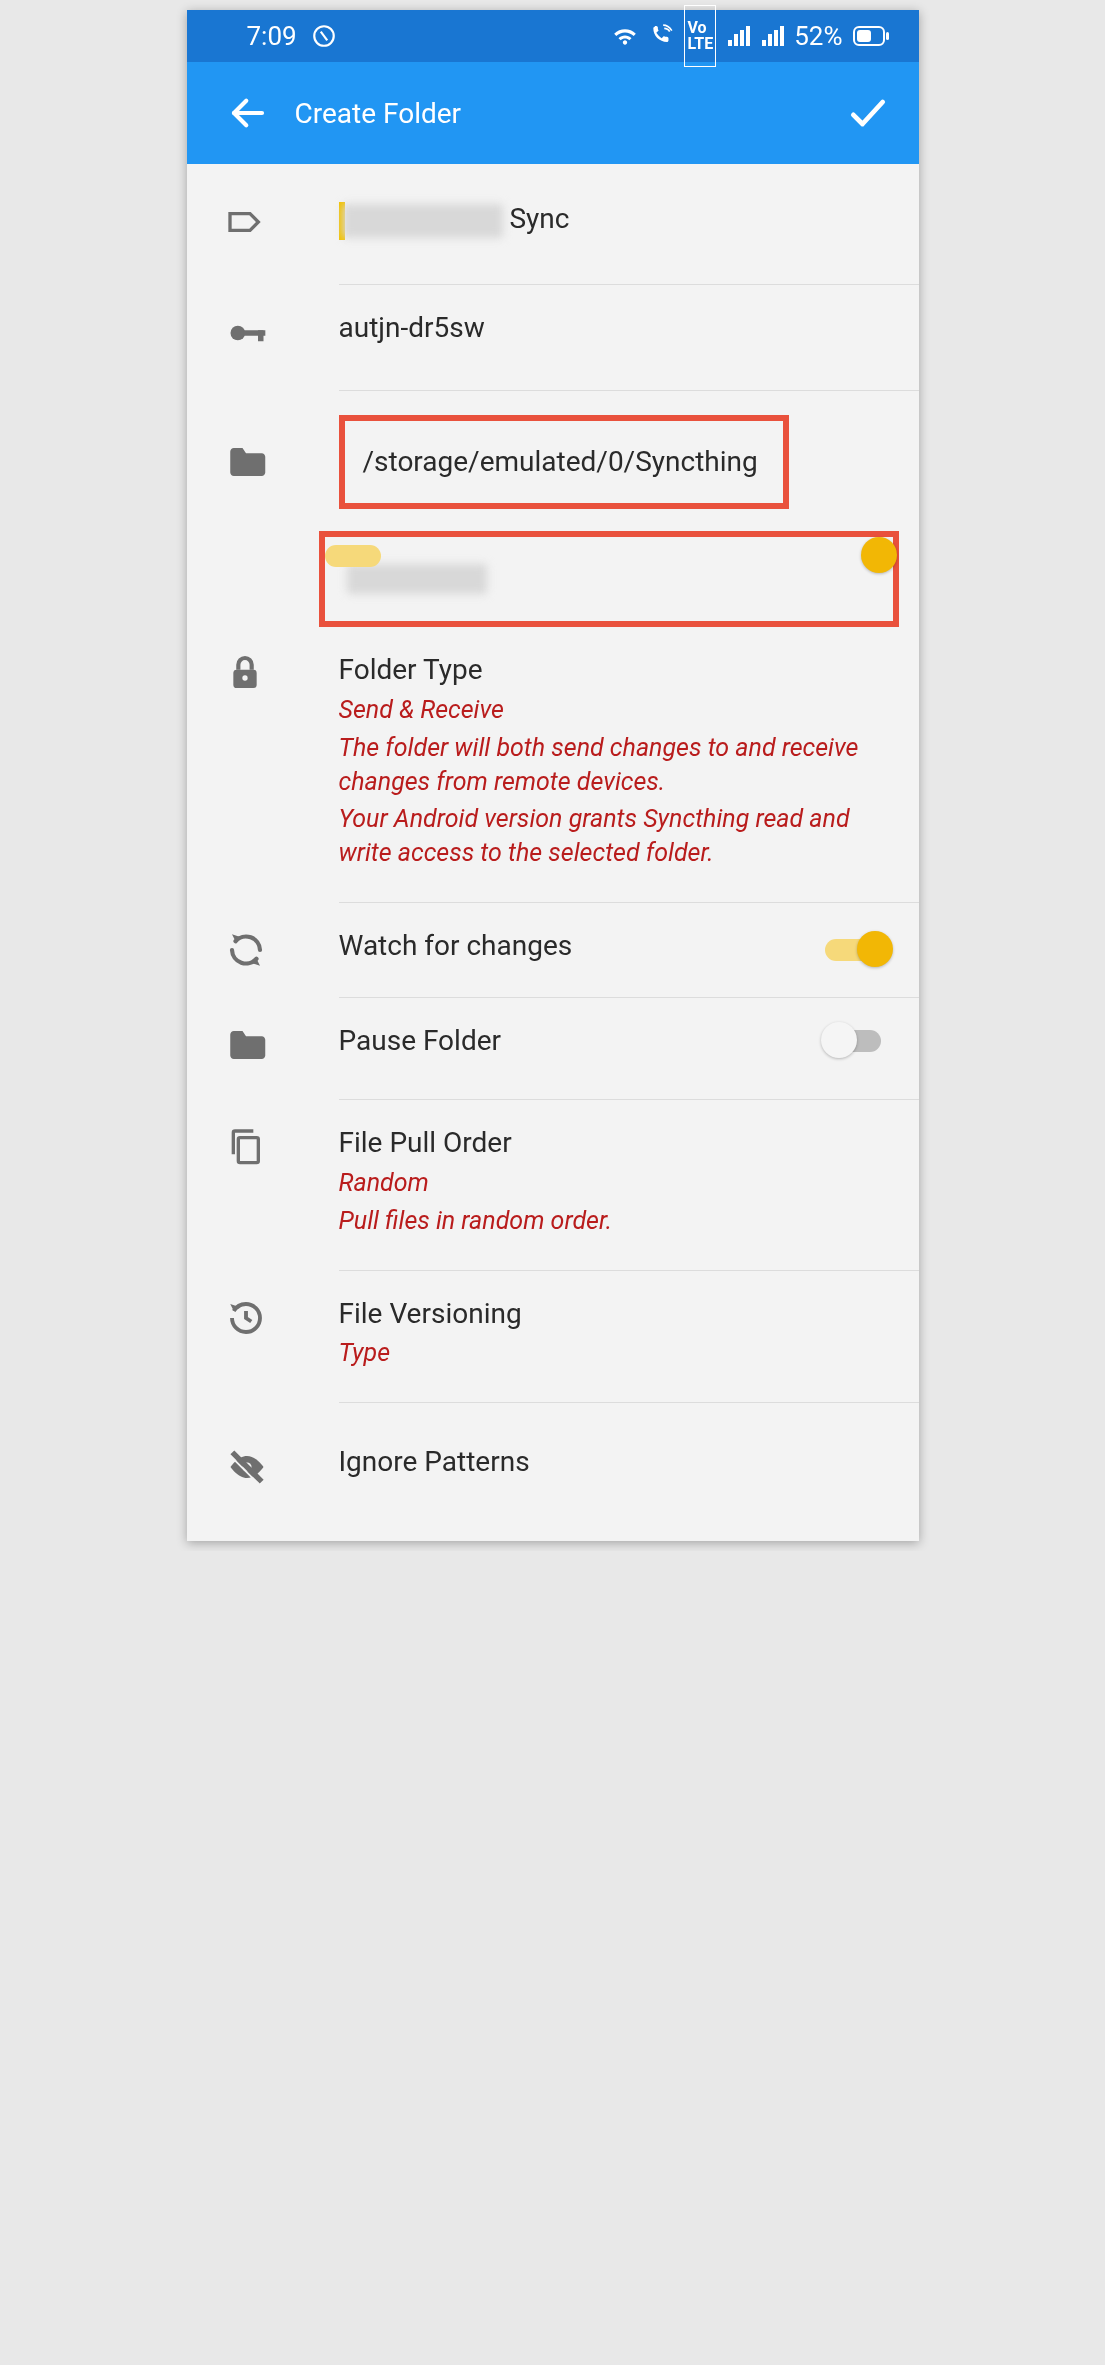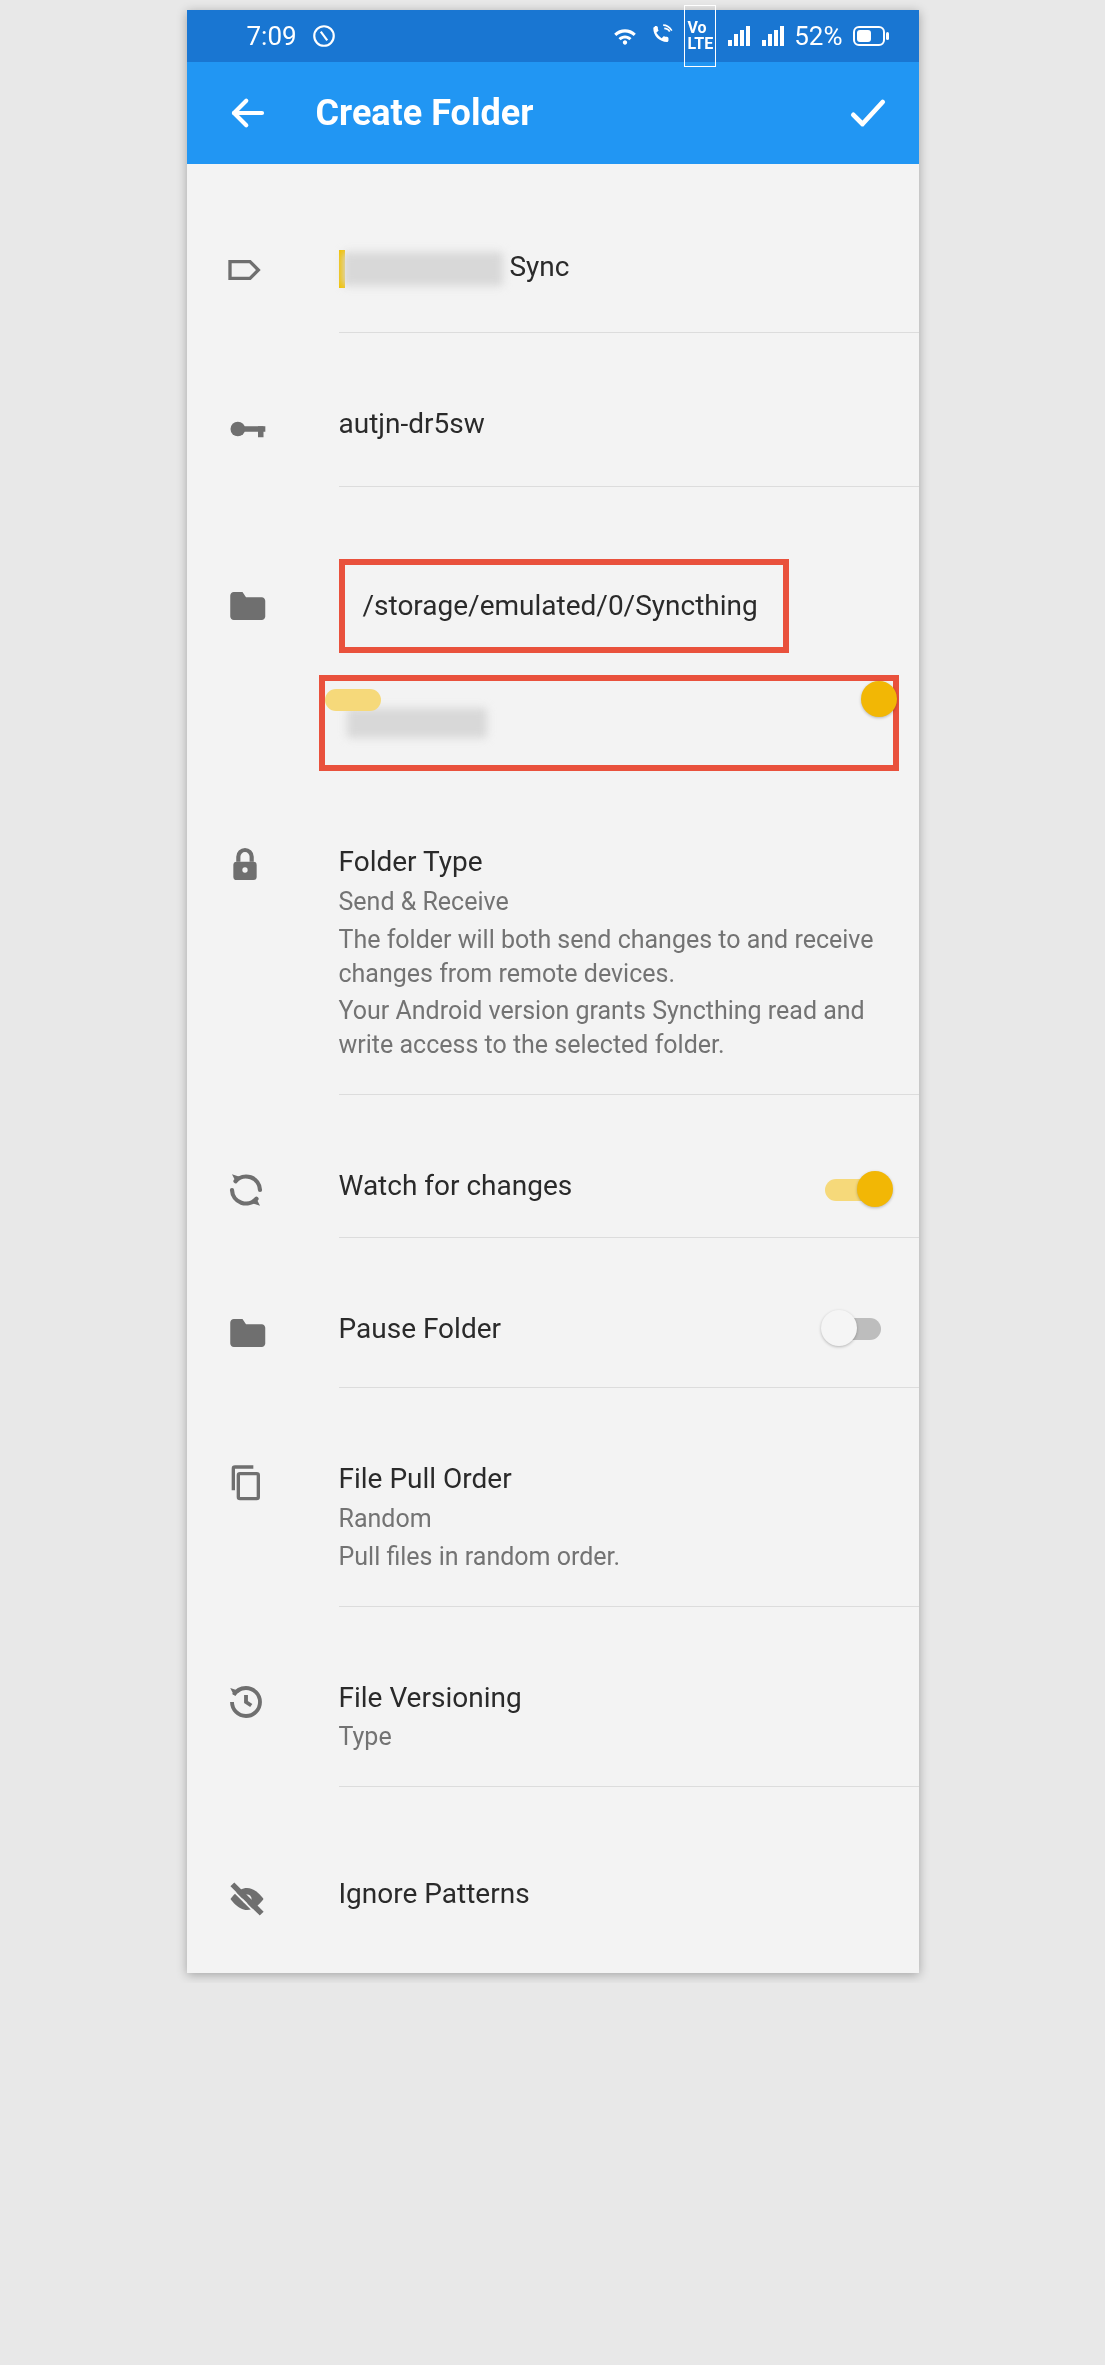--- a/index.html
+++ b/index.html
@@ -32,46 +32,45 @@
   .status-right svg { display: block; }
   .app-bar {
     background: #2196f3;
     color: #fff;
     height: 102px;
     display: flex;
     align-items: center;
     padding: 0 28px 0 38px;
   }
   .back-btn { width: 46px; height: 46px; display: flex; align-items: center; justify-content: center; cursor: pointer; }
-  .app-title { font-size: 36px; font-weight: 700; margin-left: 45px; flex: 1; }
+  .app-title { font-size: 28px; font-weight: 400; margin-left: 24px; flex: 1; }
   .confirm-btn { width: 46px; height: 46px; display: flex; align-items: center; justify-content: center; cursor: pointer; }
   .content { background: #f3f3f3; padding-top: 36px; }
   .row {
     display: flex;
     align-items: flex-start;
     padding: 0 0 0 38px;
     position: relative;
-    margin-top: 48px;
   }
   .icon-col {
     width: 114px;
     flex-shrink: 0;
     display: flex;
     align-items: flex-start;
     padding-top: 2px;
   }
   .icon-col svg { color: #6f6f6f; }
   .body-col {
     flex: 1;
     padding-right: 20px;
     padding-bottom: 32px;
   }
   .divider .body-col { border-bottom: 1px solid #dcdcdc; }
   .primary { font-size: 28px; color: #2a2a2a; line-height: 1.35; }
-  .secondary { font-size: 25px; color: #737373; line-height: 1.35; margin-top: 4px; }
+  .secondary { font-size: 25px; color: #b91c1c; line-height: 1.35; margin-top: 4px; font-style: italic; }
   .blurred-chip {
     display: inline-block;
     background: #d8d8d8;
     color: transparent;
     border-radius: 4px;
     filter: blur(4px);
     vertical-align: middle;
   }
   .yellow-bar {
     display: inline-block;

